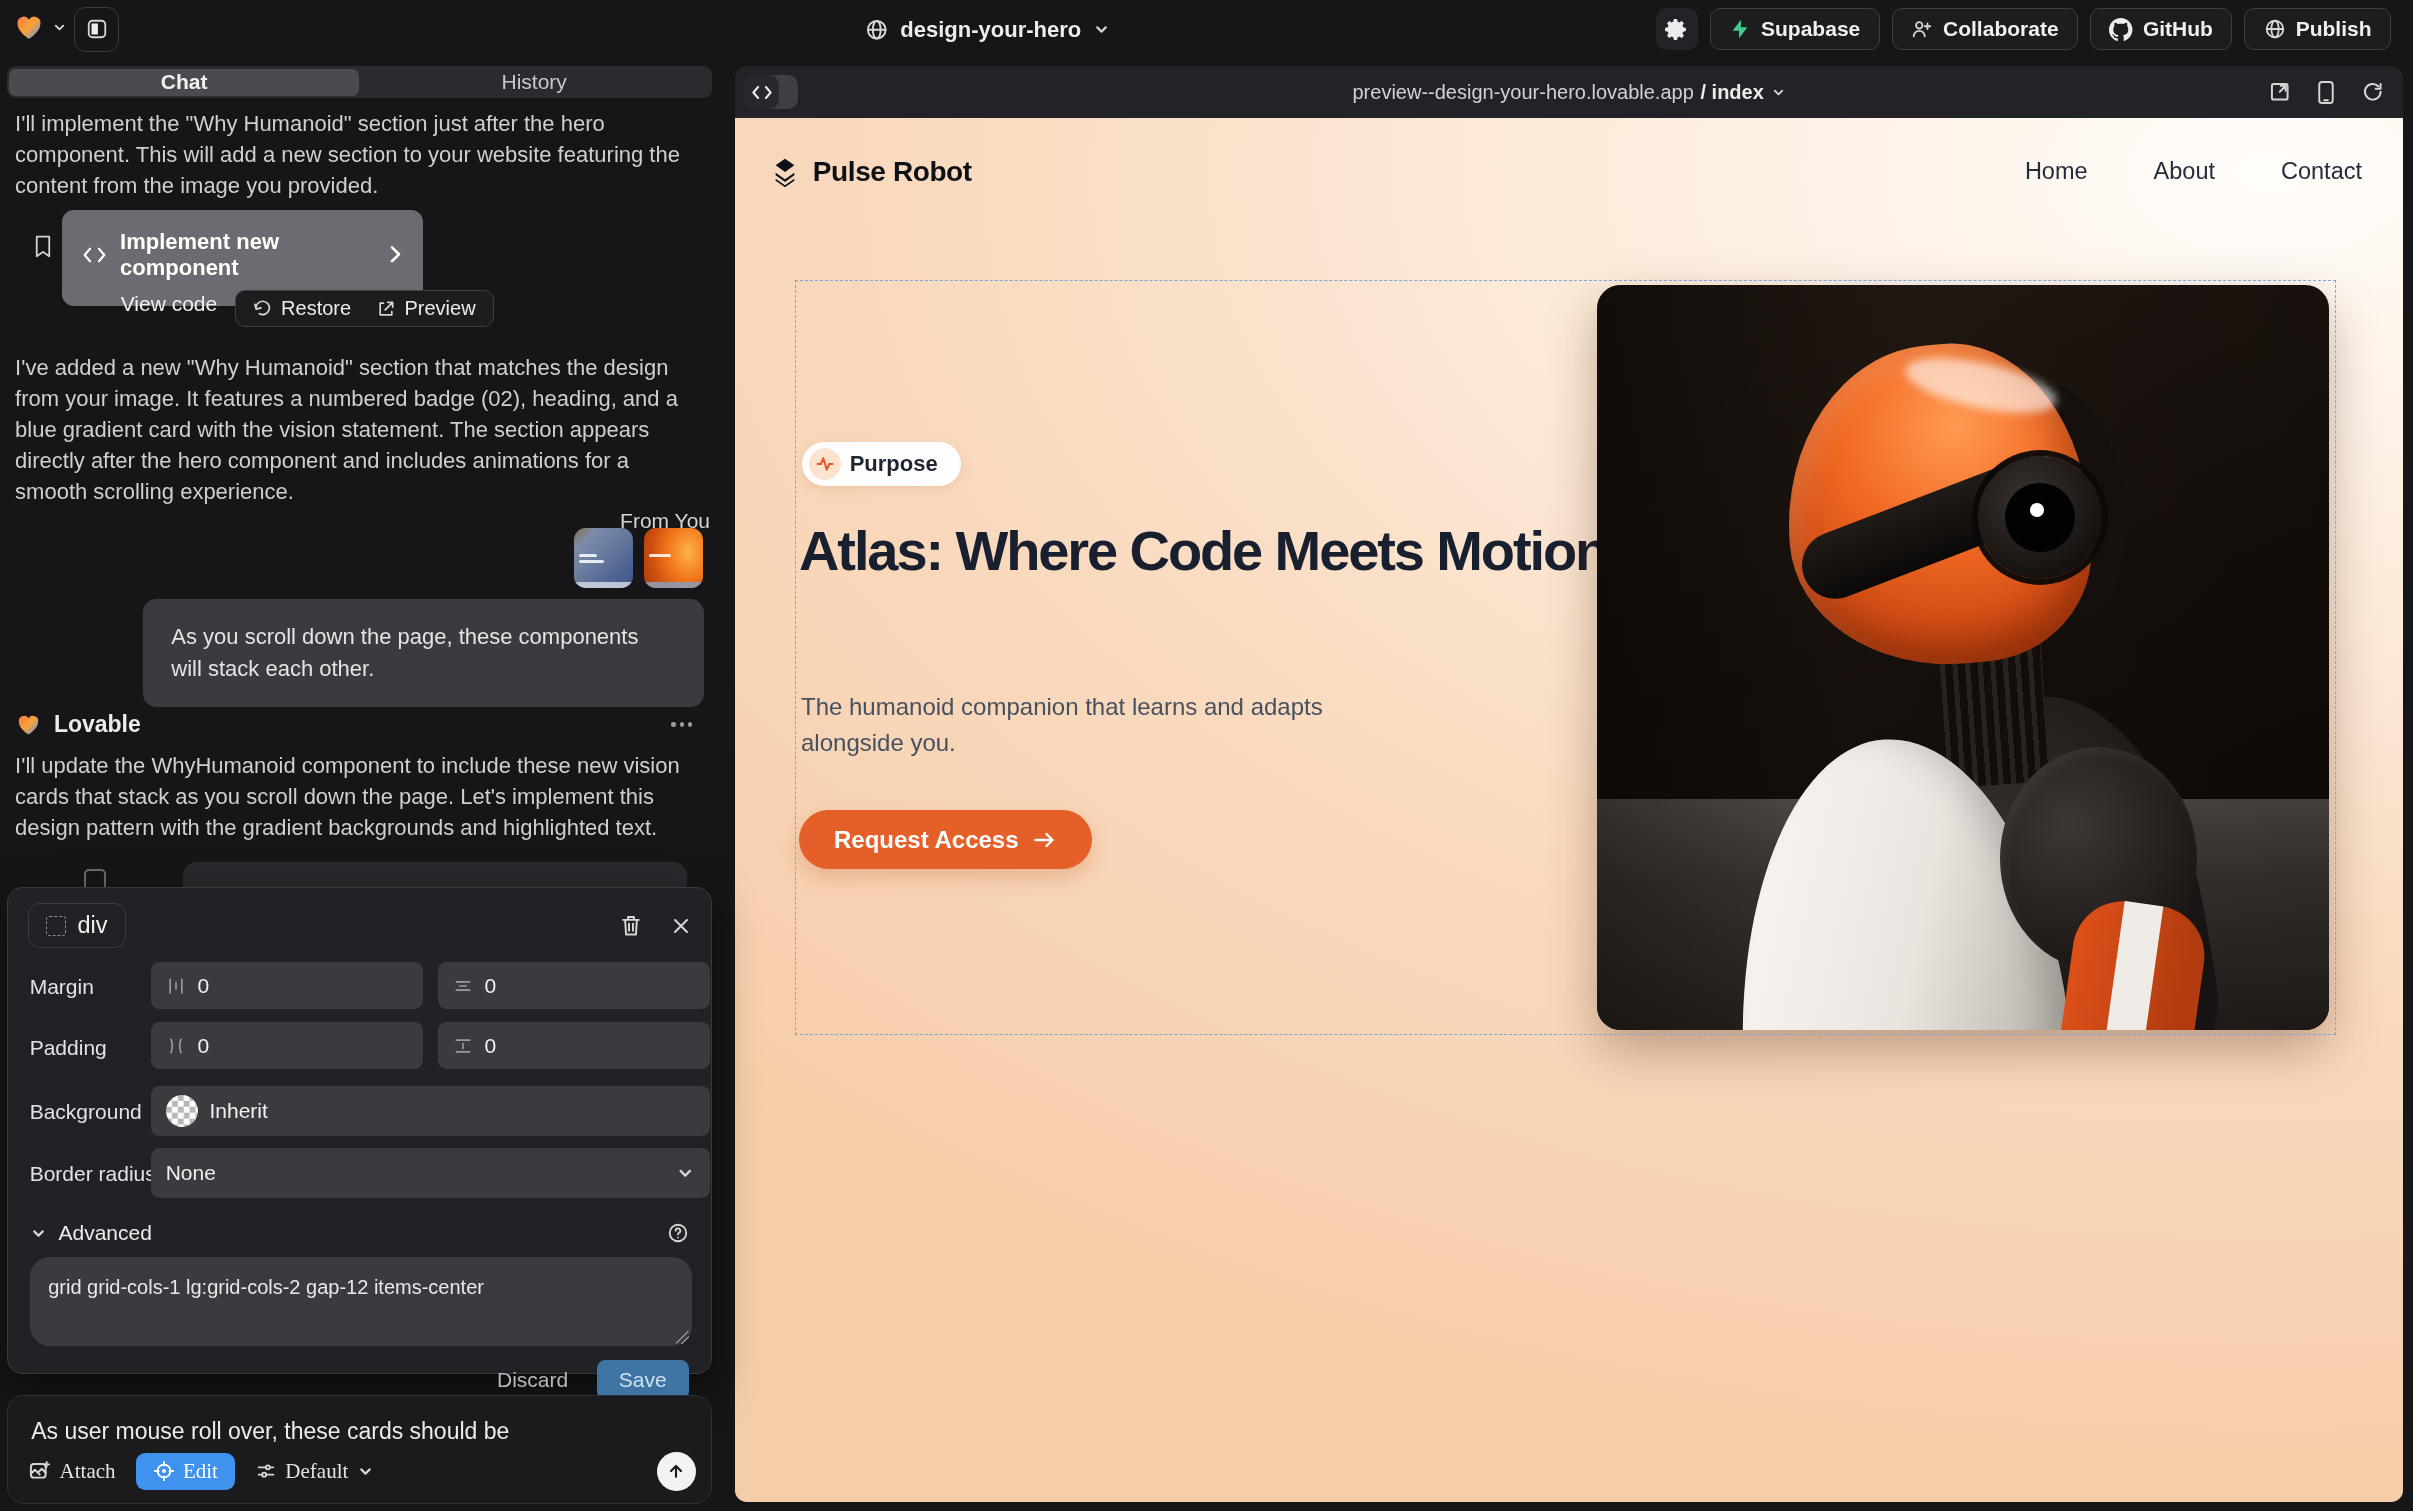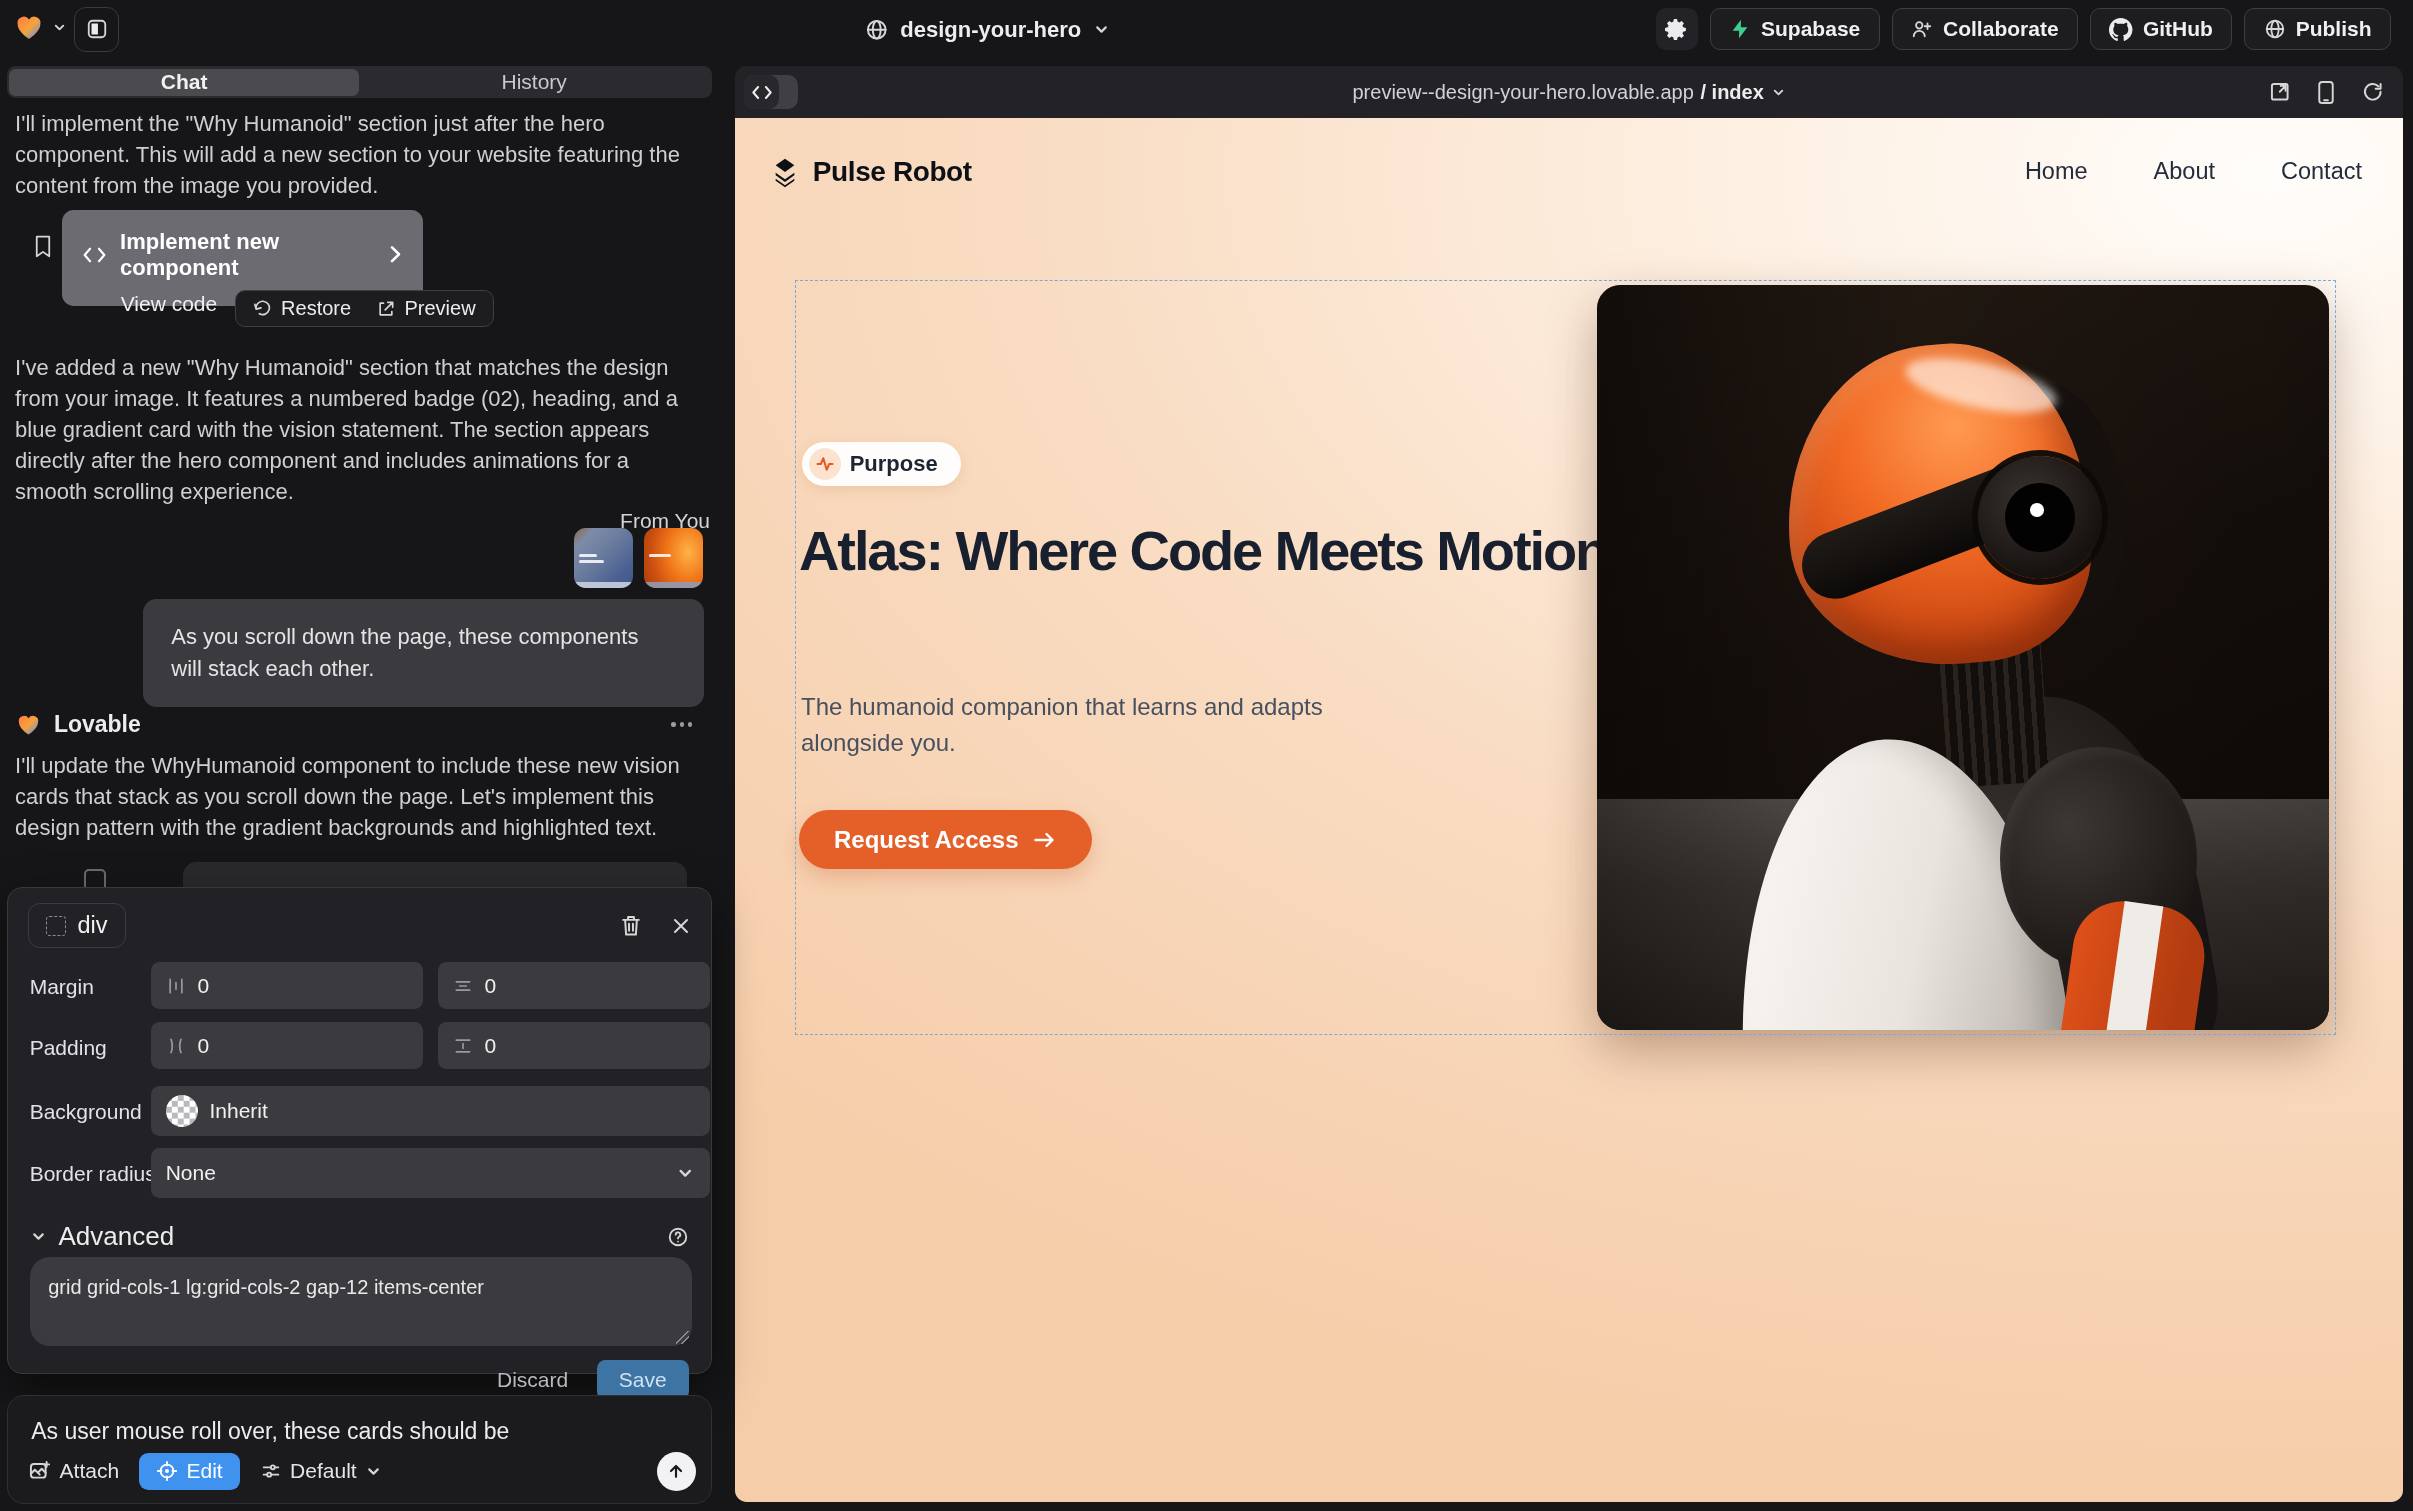--- a/index.html
+++ b/index.html
@@ -68,36 +68,36 @@
   .field { position:absolute; height:47px; background:#3a3a3f; border-radius:8.4px; display:flex; align-items:center; gap:11.8px;
     padding:0 15px; font-size:21px; color:#f0f0f2; }
   .lab-margin { top:87px; } .lab-padding { top:148px; } .lab-bg { top:212px; } .lab-radius { top:274px; }
   .f-mx { left:143px; top:74px;  width:272px; } .f-my { left:430px; top:74px;  width:272px; }
   .f-px { left:143px; top:134px; width:272px; } .f-py { left:430px; top:134px; width:272px; }
   .f-bg { left:143px; top:198px; width:559px; height:50px; }
   .f-radius { left:143px; top:260px; width:559px; height:50px; }
   .f-radius .chev { margin-left:auto; }
   .swatch { width:32px; height:32px; border-radius:50%; overflow:hidden; flex:0 0 auto;
     background:repeating-conic-gradient(#ffffff 0% 25%, #b9b9bd 0% 50%); background-size:11.8px 11.8px; }
-  .adv-row { position:absolute; left:22px; right:22px; top:333px; display:flex; align-items:center; gap:11.8px; font-size:26px; color:#ececef; }
+  .adv-row { position:absolute; left:22px; right:22px; top:333px; display:flex; align-items:center; gap:11.8px; font-size:21px; color:#ececef; }
   .adv-row .grow { flex:1; }
   .classes-area { position:absolute; left:22px; top:369px; width:662px; height:89px; background:#3a3a3f; border:none; border-radius:20px;
     resize:none; color:#e8e8eb; font-size:20px; font-family:"Liberation Sans","DejaVu Sans",sans-serif; padding:17px 18.5px; line-height:27px; }
   .resize-grip { position:absolute; left:668px; top:443px; width:13.4px; height:13.4px;
     background:linear-gradient(135deg, transparent 0 45%, #8a8a90 45% 52%, transparent 52% 68%, #8a8a90 68% 75%, transparent 75%); }
   .insp-actions { position:absolute; right:22px; top:472px; display:flex; align-items:center; gap:28.6px; }
   .discard-btn { font-size:21px; color:#b9b9bd; }
   .save-btn { height:40px; padding:0 22px; background:#3e74a4; border-radius:8.4px; display:flex; align-items:center;
     font-size:21px; color:#cfe1f0; }
 
   
   .composer { position:absolute; left:0px; top:1329px; width:705px; height:109px; background:#1b1b1e; border:1.7px solid #2f2f34;
     border-radius:17px; z-index:5; }
   .draft { position:absolute; left:23.5px; top:22px; right:23.5px; font-size:23px; color:#ececef; }
-  .composer-bar { position:absolute; left:20px; right:15px; bottom:11.8px; height:40px; display:flex; align-items:center; gap:20px; }
+  .composer-bar { position:absolute; left:20px; right:15px; bottom:11.8px; height:40px; display:flex; align-items:center; gap:20px;font-family:Liberation Serif, serif; }
   .c-item { display:flex; align-items:center; gap:8.4px; font-size:21px; color:#e4e4e7; }
   .edit-pill { height:37px; background:#3f93ee; border-radius:9.2px; display:flex; align-items:center; gap:8.4px; padding:0 17px;
     font-size:21px; color:#ffffff; }
   .send-btn { margin-left:auto; width:39px; height:39px; border-radius:50%; background:#f2f2f4; display:flex; align-items:center; justify-content:center; }
 
   
   .preview { position:absolute; left:735px; top:66px; width:1668px; height:1436px; background:#232327; border-radius:11.8px; overflow:hidden; }
   .pv-topbar { position:absolute; left:0; top:0; right:0; height:52px; }
   .code-toggle { position:absolute; left:9.2px; top:9.2px; width:54px; height:34px; background:#3f3f45; border-radius:10px; }
   .code-toggle .knob { position:absolute; left:0; top:0; width:35px; height:34px; background:#28282c; border-radius:10px;

